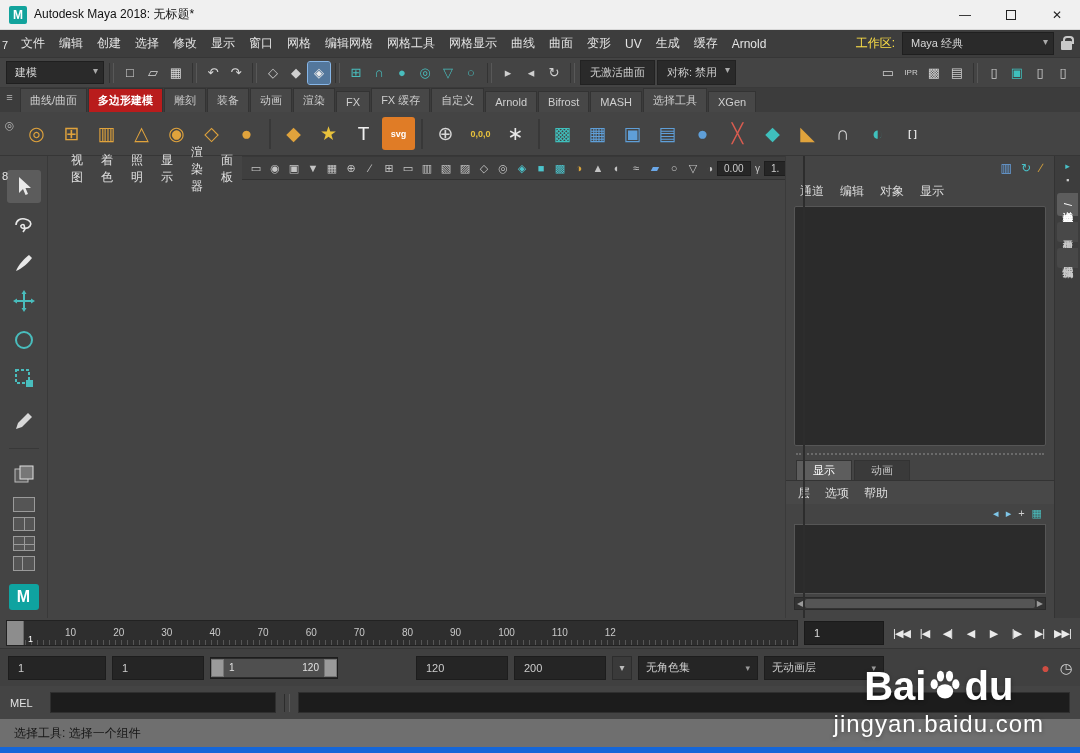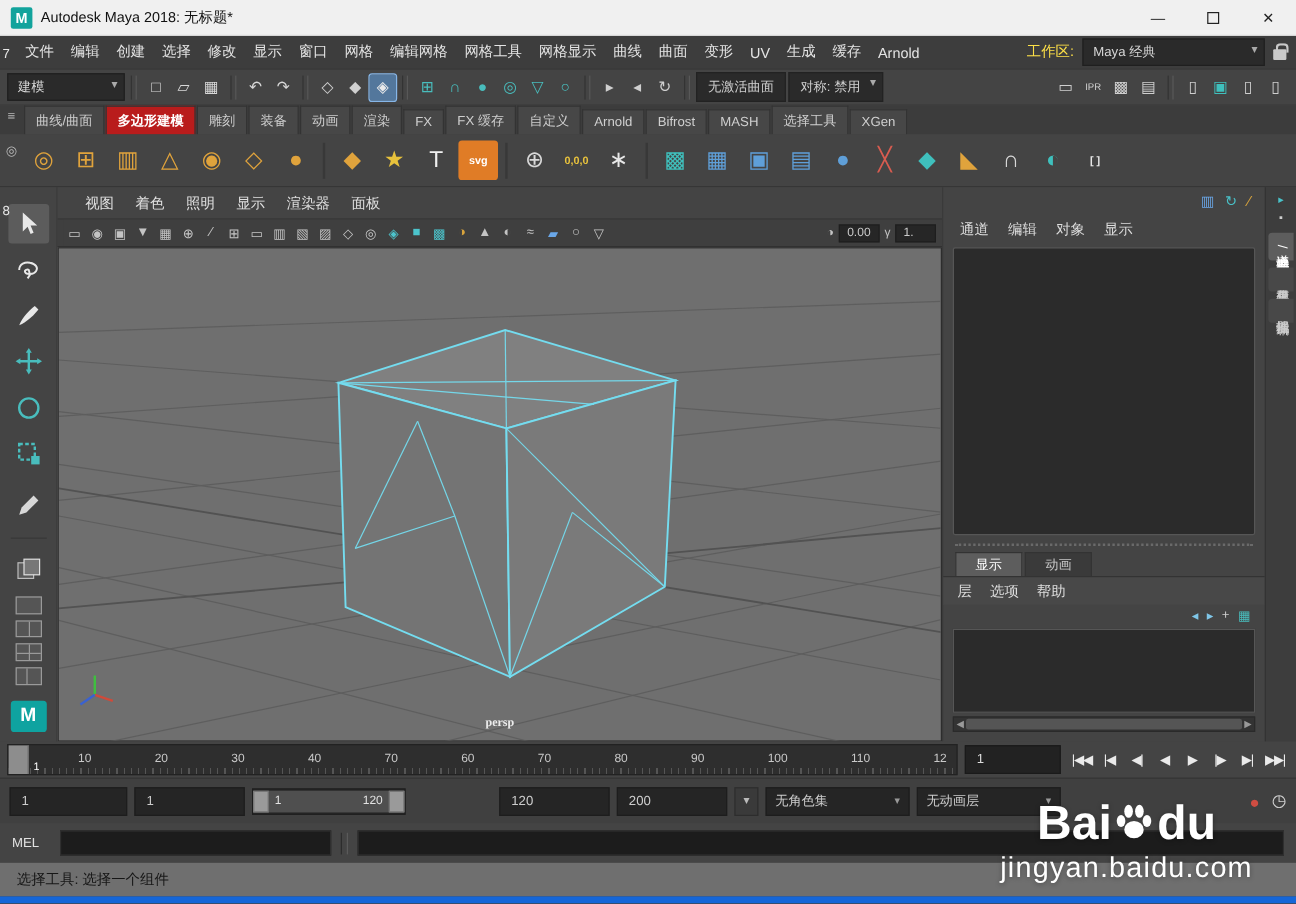--- a/index.html
+++ b/index.html
@@ -58,21 +58,21 @@
   .tool.active { background:#5c5c5c; }
   .tool svg { width:24px; height:24px; }
   .tb-sep { width:30px; height:1px; background:#383838; margin:5px 0; }
   .lay-btn { width:22px; height:15px; border:1px solid #9a9a9a; background:#555; position:relative; }
   .v-split { position:absolute; left:50%; top:0; bottom:0; width:1px; background:#9a9a9a; }
   .h-split { position:absolute; top:50%; left:0; right:0; height:1px; background:#9a9a9a; }
   .v-split.off { left:40%; }
   .maya-logo { width:30px; height:27px; background:#0fa3a0; border-radius:3px; color:#fff; font-weight:bold; font-size:16px; display:flex; align-items:center; justify-content:center; margin-top:8px; margin-bottom:8px; }
 
   
-  .viewport { width:737px; display:flex; flex-direction:column; background:#444; }
+  .viewport { width:737px; display:flex; flex-direction:row; background:#444; }
   .vp-menus { height:26px; display:flex; align-items:center; padding-left:14px; font-size:12px; color:#e0e0e0; }
   .vp-menus > div { padding:3px 9px; }
   .vp-iconbar { height:24px; background:#3f3f3f; border-top:1px solid #383838; border-bottom:1px solid #313131; display:flex; align-items:center; gap:1px; padding:0 5px; }
   .vp-icon { width:18px; height:16px; display:flex; align-items:center; justify-content:center; font-size:11px; color:#c4c4c4; }
   .vp-spacer { margin-left:auto; }
   .vp-mini-icon { font-size:10px; color:#c4c4c4; padding:0 3px; }
   .vp-field { background:#262626; color:#ccc; font-size:10px; padding:1px 6px; border:1px solid #1e1e1e; min-width:34px; }
   .vp-canvas { flex:1; position:relative; background:#6f6f6f; border:1px solid #2d2d2d; overflow:hidden; }
   .vp-canvas svg { position:absolute; left:0; top:0; }
   .persp-label { position:absolute; bottom:9px; left:50%; transform:translateX(-50%); color:#ececec; font-size:10px; font-weight:bold;font-family:Liberation Serif, serif; }
@@ -102,21 +102,21 @@
   .strip-icons { display:flex; flex-direction:column; gap:4px; align-items:center; }
   .strip-icons > div { font-size:9px; }
   .strip-tabs { display:flex; flex-direction:column; gap:6px; margin-top:2px; }
   .strip-tab { writing-mode:vertical-rl; font-size:11px; color:#ccc; padding:10px 3px; background:#484848; border-radius:3px 0 0 3px; white-space:nowrap; }
   .strip-tab.active { background:#5d5d5d; color:#fff; }
 
   
   .timeslider { position:absolute; left:0; top:618px; width:1080px; height:30px; background:#444; display:flex; align-items:center; gap:6px; padding:0 6px; }
   .ts-strip { position:relative; flex:1; height:26px; background:#2e2e2e; border:1px solid #222; overflow:hidden; }
   .ts-ticks { position:absolute; left:0; right:0; bottom:0; height:5px; background:repeating-linear-gradient(90deg,#555 0 1px,transparent 1px 6px); }
-  .ts-numbers { position:absolute; inset:0; display:flex; justify-content:space-between; align-items:center; padding:0 8px 2px 58px;gap:37px; }
+  .ts-numbers { position:absolute; inset:0; display:flex; align-items:center; padding:0 8px 2px 58px;gap:37px; }
   .ts-num { font-size:10px; color:#c9c9c9; }
   .ts-scrubber { position:absolute; left:0; top:0; bottom:0; width:17px; background:#8d8d8d; border-right:1px solid #6a6a6a; }
   .ts-current { position:absolute; left:21px; bottom:1px; font-size:9px; color:#fff; }
   .ts-field { width:80px; height:24px; background:#222; border:1px solid #1a1a1a; color:#ddd; font-size:11px; display:flex; align-items:center; padding-left:9px; }
   .playback { display:flex; align-items:center; }
   .pb-btn { min-width:23px; height:24px; color:#eaeaea; font-size:11px; letter-spacing:-1px; display:flex; align-items:center; justify-content:center; }
 
   
   .rangerow { position:absolute; left:0; top:648px; width:1080px; height:38px; background:#404040; border-top:1px solid #353535; display:flex; align-items:center; gap:6px; padding:0 8px; }
   .rg-field { height:24px; background:#252525; border:1px solid #1d1d1d; color:#ccc; font-size:11px; display:flex; align-items:center; padding-left:9px; }

